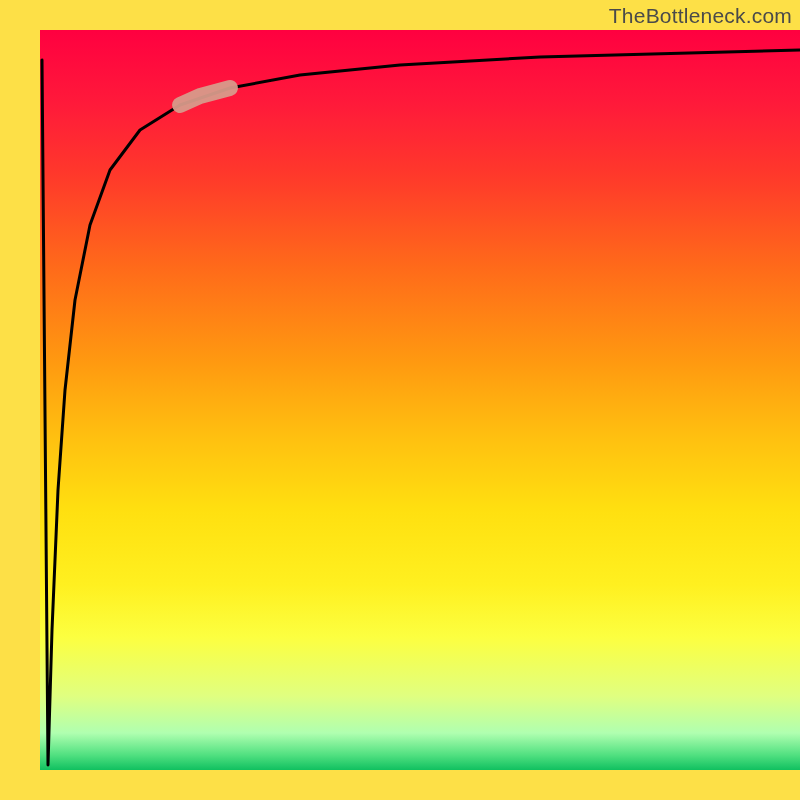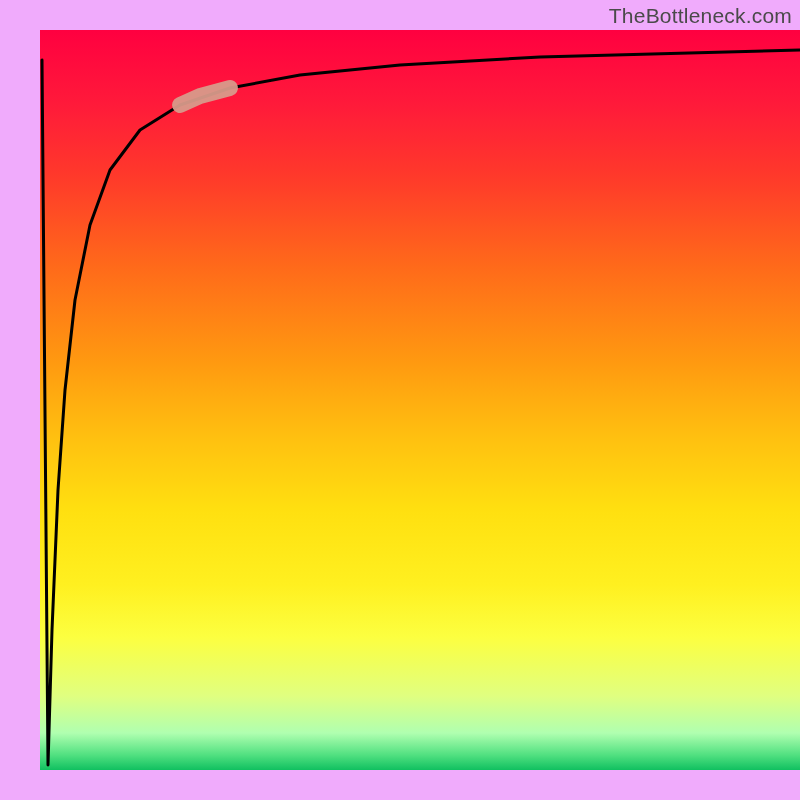--- a/index.html
+++ b/index.html
@@ -7,21 +7,21 @@
     padding: 0;
     width: 800px;
     height: 800px;
     background: #000;
     font-family: Arial, Helvetica, sans-serif;
   }
   .container {
     position: relative;
     width: 800px;
     height: 800px;
-    background: #f0abfc;
+    background: #fde047;
   }
   .plot-area {
     position: absolute;
     left: 40px;
     top: 30px;
     width: 760px;
     height: 740px;
     overflow: hidden;
   }
   .gradient-bg {

